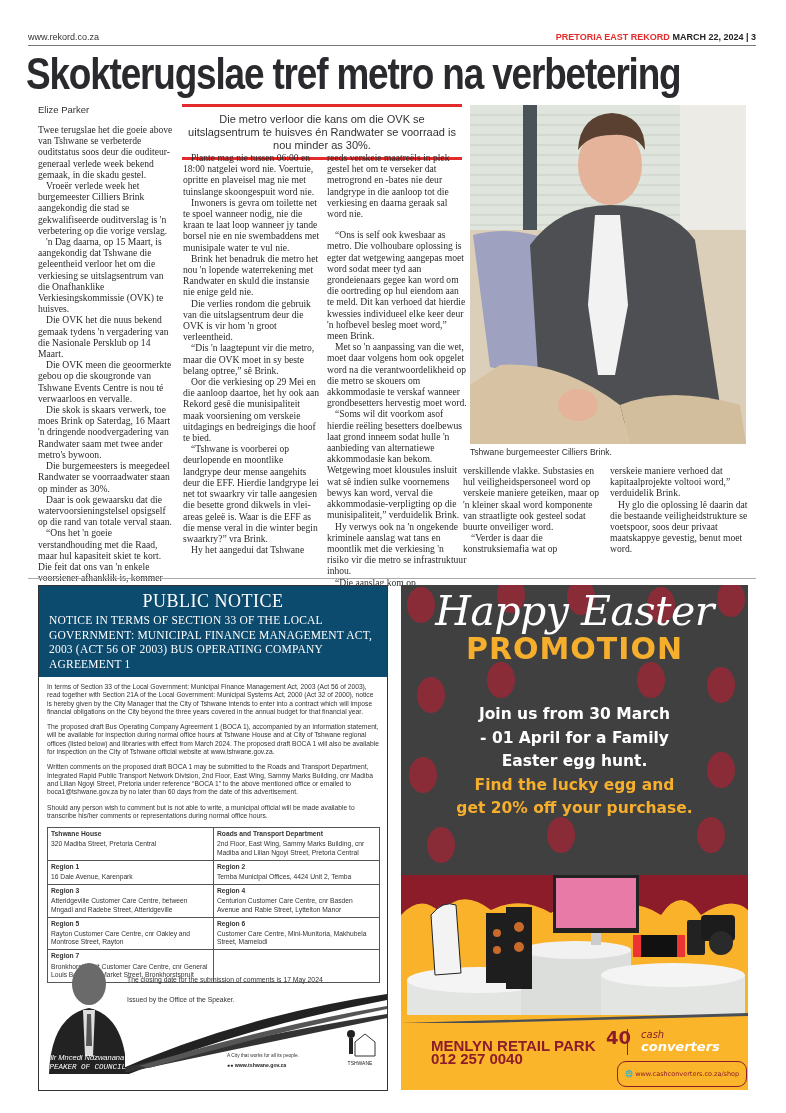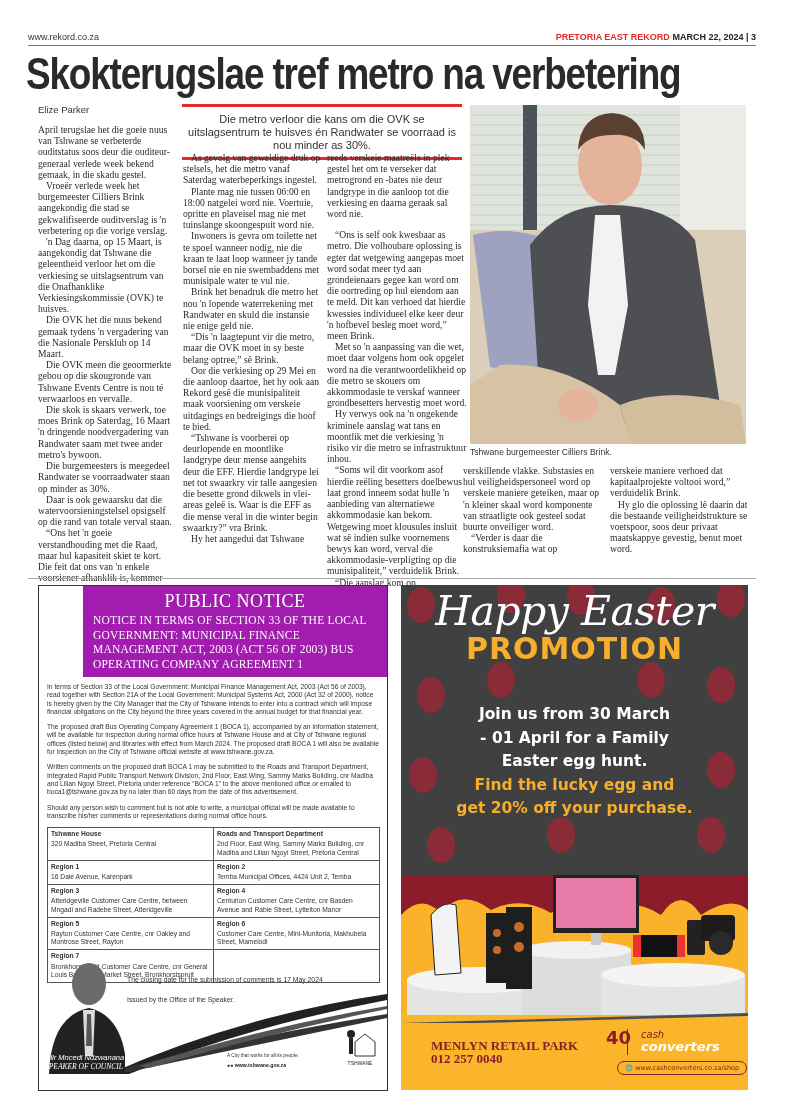--- a/index.html
+++ b/index.html
@@ -18,49 +18,49 @@
   .c2 { left: 183px; top: 152px; width: 140px; }
   .c3 { left: 327px; top: 152px; width: 140px; }
   .c4 { left: 463px; top: 465px; width: 140px; }
   .c5 { left: 610px; top: 465px; width: 140px; }
   .pullquote { left: 182px; top: 104px; width: 280px; border-top: 3px solid #e32b2b; border-bottom: 3px solid #e32b2b; padding: 6px 4px 5px; text-align: center; font-family: "Liberation Sans", sans-serif; font-size: 11px; line-height: 13px; color: #333; }
   .photo { left: 470px; top: 105px; width: 276px; height: 339px; overflow: hidden; background: linear-gradient(90deg, #d9dcd5 0%, #e8ebe4 40%, #f0efea 75%, #ece9e2 100%); }
   .caption { left: 470px; top: 447px; font-family: "Liberation Sans", sans-serif; font-size: 8.6px; color: #333; }
   .bottom-rule { left: 28px; top: 578px; width: 728px; height: 1px; background: #aaa; }
   
   .notice { left: 38px; top: 585px; width: 350px; height: 506px; border: 1px solid #333; background: #fff; }
-  .notice-head { background: #a21caf; color: #fff; padding: 4px 10px 6px; margin-left: 44px; }
+  .notice-head { background: #0c4a6e; color: #fff; padding: 4px 10px 6px; }
   .notice-title { font-family: "Liberation Serif", serif; font-size: 18px; text-align: center; letter-spacing: 0.5px; line-height: 22px; }
   .notice-sub { font-family: "Liberation Serif", serif; font-size: 11.5px; line-height: 14.5px; letter-spacing: 0.2px; margin-top: 1px; }
   .notice-body { padding: 6px 8px 0; font-family: "Liberation Sans", sans-serif; font-size: 6.7px; line-height: 8.3px; color: #333; }
   .notice-body p { margin-bottom: 7px; }
   .ntable { margin: 4px 8px 0; width: 333px; border-collapse: collapse; font-family: "Liberation Sans", sans-serif; font-size: 6.7px; line-height: 8.2px; color: #333; }
   .ntable td { border: 1px solid #555; padding: 2px 3px 3px; vertical-align: top; width: 50%; }
   .ntable .nm { font-weight: bold; display: block; margin-bottom: 2px; }
   .notice-footer { position: absolute; left: 0; bottom: 16px; width: 348px; height: 118px; overflow: hidden; }
   .speaker { position: absolute; left: 6px; bottom: 0; width: 80px; height: 118px; }
   .speaker-name { position: absolute; left: 6px; bottom: 12px; font-family: "Liberation Sans", sans-serif; font-style: italic; font-size: 7.5px; color: #fff; }
-  .speaker-role { position: absolute; left: 6px; bottom: 3px; font-family: Liberation Serif, serif; font-style: italic; font-size: 7.5px; color: #fff; margin-top: 36px; }
+  .speaker-role { position: absolute; left: 6px; bottom: 3px; font-family: Liberation Mono, monospace; font-style: italic; font-size: 7.5px; color: #fff; margin-top: 36px; }
   .closing { position: absolute; left: 88px; top: 20px; font-family: "Liberation Sans", sans-serif; font-size: 6.8px; color: #333; }
   .issued { position: absolute; left: 88px; top: 40px; font-family: "Liberation Sans", sans-serif; font-size: 6.8px; color: #333; }
   .tag1 { position: absolute; left: 188px; bottom: 16px; font-family: "Liberation Sans", sans-serif; font-size: 4.8px; color: #333; }
   .tag2 { position: absolute; left: 188px; bottom: 6px; font-family: "Liberation Sans", sans-serif; font-size: 5.2px; color: #222; font-weight: bold; }
   .logo-tsh { position: absolute; right: 10px; bottom: 6px; width: 34px; height: 40px; }
   
   .ad { left: 401px; top: 585px; width: 347px; height: 505px; background: #404040; overflow: hidden; }
   .ad-script { position: absolute; left: 0; top: 2px; width: 347px; text-align: center; font-family: "DejaVu Serif", serif; font-style: italic; font-size: 41px; color: #fff; letter-spacing: -0.5px; }
   .ad-promo { position: absolute; left: 0; top: 46px; width: 347px; text-align: center; font-family: "DejaVu Sans", sans-serif; font-weight: bold; font-size: 30px; color: #f6ae2d; letter-spacing: 1px; }
   .ad-lines { position: absolute; left: 0; top: 118px; width: 347px; text-align: center; font-family: "DejaVu Sans", sans-serif; font-weight: bold; font-size: 15.5px; line-height: 23.5px; color: #fff; }
   .ad-lines .y { color: #f6ae2d; }
   .ad-yellow { position: absolute; left: 0; top: 290px; width: 347px; height: 215px; background: #f9b22a; }
   .ad-foot { position: absolute; left: 0; top: 430px; width: 347px; height: 75px; background: #fbb52a; }
-  .ad-loc { position: absolute; left: 30px; top: 24px; font-family: Liberation Serif, serif; font-weight: bold; font-size: 13px; line-height: 13px; color: #8c1c2a; }
+  .ad-loc { position: absolute; left: 30px; top: 24px; font-family: Liberation Sans, sans-serif; font-weight: bold; font-size: 15px; line-height: 13px; color: #8c1c2a; }
   .ad-brand { position: absolute; left: 240px; top: 14px; font-family: "DejaVu Sans", sans-serif; font-style: italic; font-weight: bold; color: #fff; font-size: 13px; line-height: 12px; }
   .ad-brand small { display: block; font-weight: normal; font-size: 10px; color: #8c1c2a; }
-  .ad-url { position: absolute; left: 216px; top: 46px; border: 1px solid #8c1c2a; border-radius: 9px; padding: 2px 7px; font-family: "DejaVu Sans", sans-serif; font-size: 6.5px; color: #8c1c2a; text-align: right; }
+  .ad-url { position: absolute; left: 216px; top: 46px; border: 1px solid #8c1c2a; border-radius: 9px; padding: 8px 7px; font-family: "DejaVu Sans", sans-serif; font-size: 6.5px; color: #8c1c2a; text-align: right; }
   .thirty { position: absolute; left: 205px; top: 12px; font-family: "DejaVu Sans", sans-serif; font-weight: bold; font-size: 18px; color: #8c1c2a; }
   .bigdiv { position:absolute; left:226px; top: 14px; width:1px; height:26px; background:#8c1c2a; }
 </style>
 </head>
 <body>
 
 <div class="abs hdr-left">www.rekord.co.za</div>
 <div class="abs hdr-right">
   <span class="pub">PRETORIA EAST REKORD</span>
   <span>MARCH 22, 2024</span>
@@ -68,46 +68,46 @@
   <span>3</span>
 </div>
 <div class="abs hdr-rule"></div>
 
 <div class="abs headline">Skokterugslae tref metro na verbetering</div>
 <div class="abs byline">Elize Parker</div>
 
 <div class="abs pullquote">Die metro verloor die kans om die OVK se uitslagsentrum te huisves én Randwater se voorraad is nou minder as 30%.</div>
 
 <div class="abs col c1">
-  <p class="first">April terugslae het die goeie nuus van Tshwane se verbeterde ouditstatus soos deur die ouditeur-generaal verlede week bekend gemaak, in die skadu gestel.</p>
+  <p class="first">Twee terugslae het die goeie above van Tshwane se verbeterde ouditstatus soos deur die ouditeur-generaal verlede week bekend gemaak, in die skadu gestel.</p>
   <p>Vroeër verlede week het burgemeester Cilliers Brink aangekondig die stad se gekwalifiseerde ouditverslag is 'n verbetering op die vorige verslag.</p>
   <p>'n Dag daarna, op 15 Maart, is aangekondig dat Tshwane die geleentheid verloor het om die verkiesing se uitslagsentrum van die Onafhanklike Verkiesingskommissie (OVK) te huisves.</p>
   <p>Die OVK het die nuus bekend gemaak tydens 'n vergadering van die Nasionale Persklub op 14 Maart.</p>
   <p>Die OVK meen die geoormerkte gebou op die skougronde van Tshwane Events Centre is nou té verwaarloos en vervalle.</p>
   <p>Die skok is skaars verwerk, toe moes Brink op Saterdag, 16 Maart 'n dringende noodvergadering van Randwater saam met twee ander metro's bywoon.</p>
   <p>Die burgemeesters is meegedeel Randwater se voorraadwater staan op minder as 30%.</p>
   <p>Daar is ook gewaarsku dat die watervoorsieningstelsel opsigself op die rand van totale verval staan.</p>
   <p>“Ons het 'n goeie verstandhouding met die Raad, maar hul kapasiteit skiet te kort. Die feit dat ons van 'n enkele voorsiener afhanklik is, kommer my ook,” sê Brink.</p>
 </div>
 <div class="abs col c2">
-  <p>As gevolg van geweldige druk op stelsels, het die metro vanaf Saterdag waterbeperkings ingestel.</p>
   <p>Plante mag nie tussen 06:00 en 18:00 natgelei word nie. Voertuie, opritte en plaveisel mag nie met tuinslange skoongespuit word nie.</p>
   <p>Inwoners is gevra om toilette net te spoel wanneer nodig, nie die kraan te laat loop wanneer jy tande borsel nie en nie swembaddens met munisipale water te vul nie.</p>
   <p>Brink het benadruk die metro het nou 'n lopende waterrekening met Randwater en skuld die instansie nie enige geld nie.</p>
+  <p>Die verlies rondom die gebruik van die uitslagsentrum deur die OVK is vir hom 'n groot verleentheid.</p>
   <p>“Dis 'n laagtepunt vir die metro, maar die OVK moet in sy beste belang optree,” sê Brink.</p>
   <p>Oor die verkiesing op 29 Mei en die aanloop daartoe, het hy ook aan Rekord gesê die munisipaliteit maak voorsiening om verskeie uitdagings en bedreigings die hoof te bied.</p>
   <p>“Tshwane is voorberei op deurlopende en moontlike landgrype deur mense aangehits deur die EFF. Hierdie landgrype lei net tot swaarkry vir talle aangesien die besette grond dikwels in vlei-areas geleë is. Waar is die EFF as die mense veral in die winter begin swaarkry?” vra Brink.</p>
   <p>Hy het aangedui dat Tshwane</p>
 </div>
 <div class="abs col c3">
   <p class="first">reeds verskeie maatreëls in plek gestel het om te verseker dat metrogrond en -bates nie deur landgrype in die aanloop tot die verkiesing en daarna geraak sal word nie.</p>
   <p style="margin-top:10px">“Ons is self ook kwesbaar as metro. Die volhoubare oplossing is egter dat wetgewing aangepas moet word sodat meer tyd aan grondeienaars gegee kan word om die oortreding op hul eiendom aan te meld. Dit kan verhoed dat hierdie kwessies individueel elke keer deur 'n hofbevel besleg moet word,” meen Brink.</p>
   <p>Met so 'n aanpassing van die wet, moet daar volgens hom ook opgelet word na die verantwoordelikheid op die metro se skouers om akkommodasie te verskaf wanneer grondbesetters hervestig moet word.</p>
+  <p>“Soms wil dit voorkom asof hierdie reëling besetters doelbewus laat grond inneem sodat hulle 'n aanbieding van alternatiewe akkommodasie kan bekom. Wetgewing moet klousules insluit wat sê indien sulke voornemens bewys kan word, verval die akkommodasie-verpligting op die munisipaliteit,” verduidelik Brink.</p>
   <p>Hy verwys ook na 'n ongekende kriminele aanslag wat tans en moontlik met die verkiesing 'n risiko vir die metro se infrastruktuur inhou.</p>
-  <p>“Soms wil dit voorkom asof hierdie reëling besetters doelbewus laat grond inneem sodat hulle 'n aanbieding van alternatiewe akkommodasie kan bekom. Wetgewing moet klousules insluit wat sê indien sulke voornemens bewys kan word, verval die akkommodasie-verpligting op die munisipaliteit,” verduidelik Brink.</p>
   <p>“Die aanslag kom op</p>
 </div>
 
 <div class="abs photo">
   <svg width="276" height="339" viewBox="0 0 276 339">
     <rect x="0" y="0" width="210" height="130" fill="#dfe5dc"></rect>
     <g stroke="#c9d0c6" stroke-width="1.2">
       <line x1="0" y1="10" x2="210" y2="10"></line>
         <line x1="0" y1="20" x2="210" y2="20"></line>
         <line x1="0" y1="30" x2="210" y2="30"></line>

